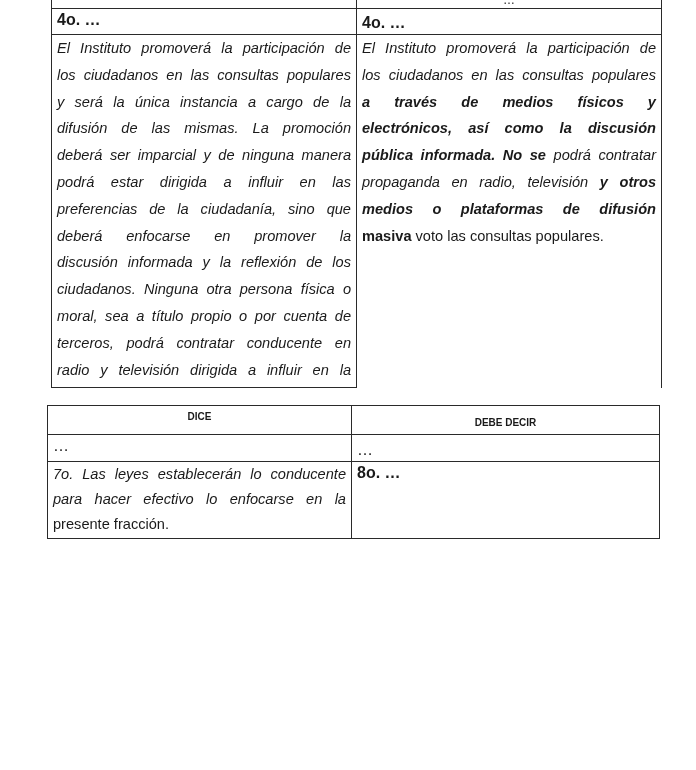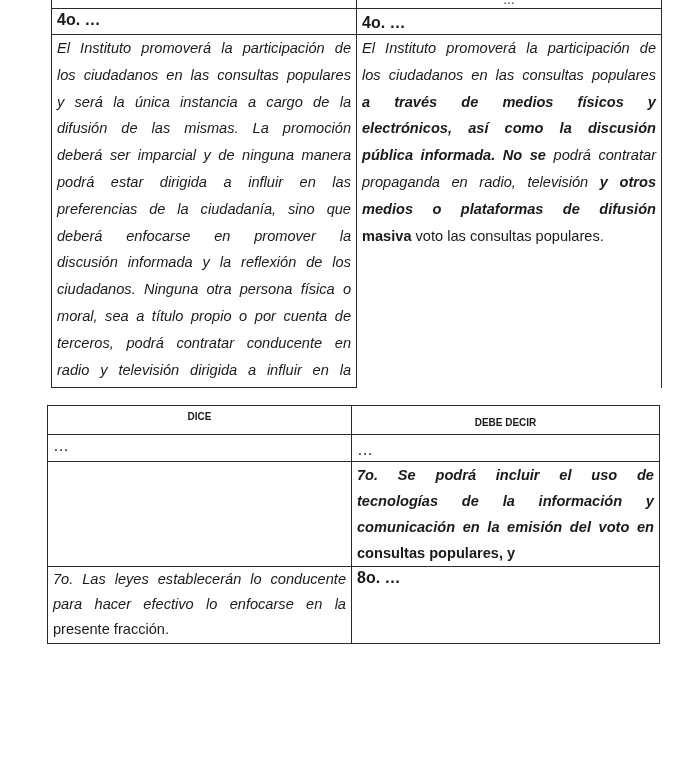--- a/index.html
+++ b/index.html
@@ -77,31 +77,20 @@
   <tbody>
       <tr class="hdr">
     <th>DICE</th>
     <th style="padding-top:6px;">DEBE DECIR</th>
   </tr>
   <tr style="height:22px;">
     <td class="short"><span>…</span></td>
     <td class="short" style="padding-top:4px;"><span>…</span></td>
   </tr>
   <tr>
-    <td style="height:104px;"></td>
-    <td>
-      <div class="p b" style="line-height:26px;">
-        <div class="jl">7o. Se podrá incluir el uso de</div>
-        <div class="jl">tecnologías de la información y</div>
-        <div class="jl">comunicación en la emisión del voto en</div>
-        <div>consultas populares, y</div>
-      </div>
-    </td>
-  </tr>
-  <tr>
     <td style="height:76px;">
       <div class="p" style="line-height:25px;">
         <div class="jl">7o. Las leyes establecerán lo conducente</div>
         <div class="jl">para hacer efectivo lo enfocarse en la</div>
         <div>presente fracción.</div>
       </div>
     </td>
     <td class="short b"><span>8o. …</span></td>
   </tr>
 </tbody>

